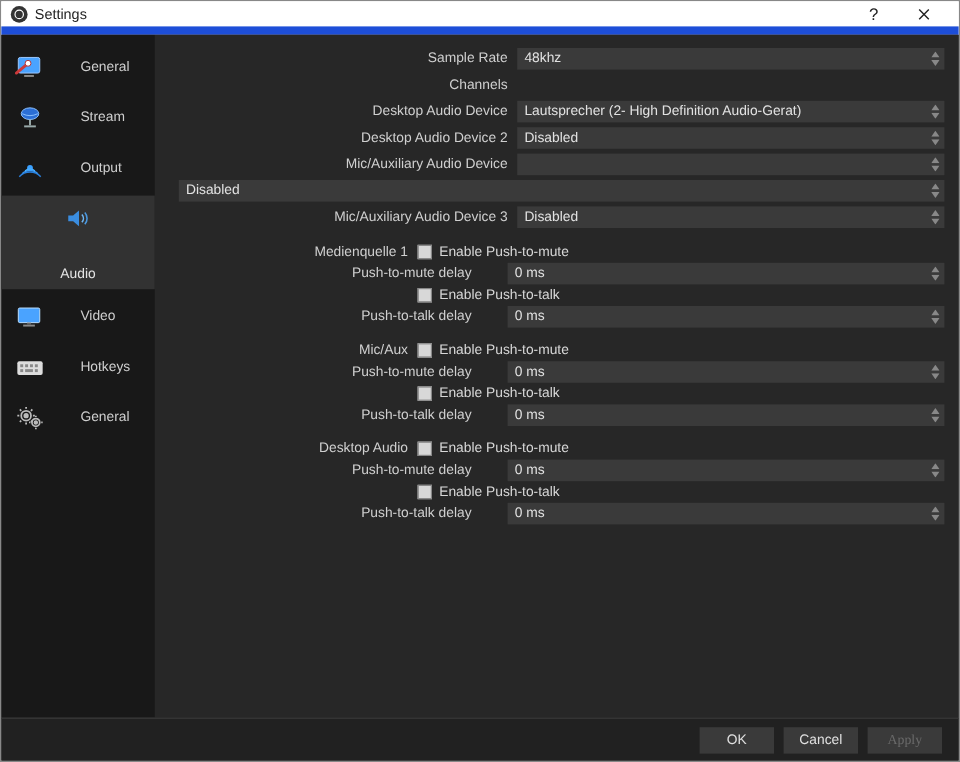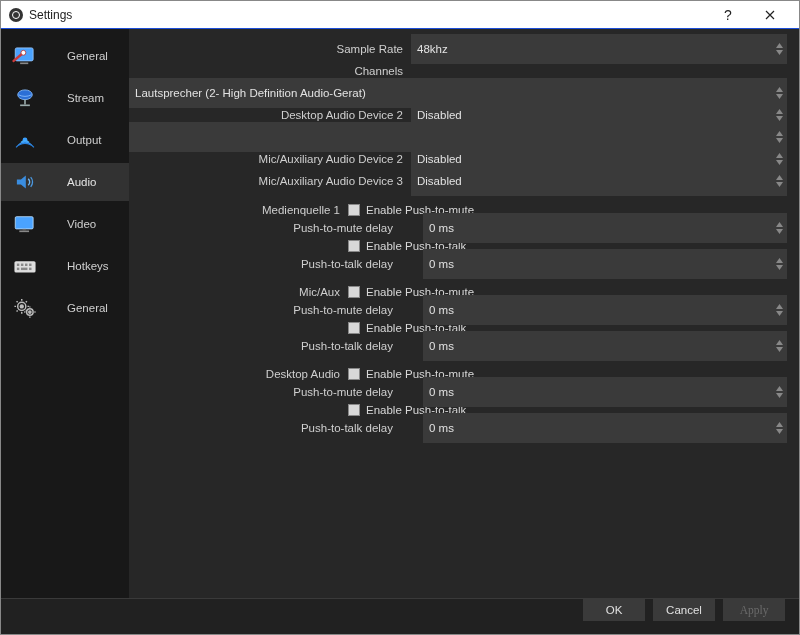--- a/index.html
+++ b/index.html
@@ -1,62 +1,62 @@
 <!DOCTYPE html>
 <html><head>
 <meta charset="utf-8">
 <style>
 * { margin: 0; padding: 0; box-sizing: border-box; }
 body { width: 800px; height: 635px; background: #fff; font-family: "Segoe UI", Tahoma, sans-serif; font-size: 11.5px; overflow: hidden; border: 1px solid #888; }
 
 
-.titlebar { height: 28px; background: #fff; display: flex; align-items: center; padding: 0 8px; border-bottom: 1px solid #1d4ed8; }
+.titlebar { height: 28px; background: #fff; display: flex; align-items: center; padding: 0 8px; border-bottom: 7px solid #1d4ed8; }
 .titlebar .app-icon { width: 14px; height: 14px; border-radius: 50%; background: #333; display: inline-flex; align-items: center; justify-content: center; margin-right: 6px; }
 .titlebar .app-icon::before { content: ""; width: 6px; height: 6px; border: 1.5px solid #fff; border-radius: 50%; }
 .titlebar .title { color: #222; font-size: 12px; }
 .titlebar .spacer { flex: 1; }
 .titlebar .win-btn { width: 42px; height: 28px; display: flex; align-items: center; justify-content: center; color: #222; font-size: 14px; cursor: pointer; }
 
 
 .app { display: flex; height: calc(100% - 28px); flex-direction: column; background: #272727; }
 .main { flex: 1; display: flex; min-height: 0; }
 
 
 .sidebar { width: 128px; background: #181818; padding: 8px 0; display: flex; flex-direction: column; gap: 4px; }
 .sb-item { display: flex; align-items: center; gap: 28px; padding: 6px 10px; color: #cfcfcf; cursor: pointer; }
-.sb-item.active { background: #323232; color: #e4e4e4; }
+.sb-item.active { background: #323232; color: #e4e4e4; flex-direction: column; }
 .sb-icon { width: 28px; height: 26px; display: flex; align-items: center; justify-content: center; }
 .sb-icon svg { width: 26px; height: 24px; }
 
 
 .content { flex: 1; background: #272727; display: flex; flex-direction: column; min-height: 0; }
 .settings-panel { flex: 1; overflow: auto; padding: 10px 12px 10px 0; }
 
 
-.row { display: flex; align-items: center; height: 20px; margin-bottom: 2px; }
+.row { display: flex; align-items: center; height: 20px; margin-bottom: 2px; padding-left: 20px; }
 .row-label { width: 282px; text-align: right; padding-right: 8px; color: #cfcfcf; }
 .row-field { flex: 1; }
 
-.combo, .spin { background: #3a3a3a; color: #e2e2e2; height: 30px; line-height: 18px; border: none; padding: 0 6px; display: flex; align-items: center; position: relative; }
+.combo, .spin { background: #3a3a3a; color: #e2e2e2; height: 18px; line-height: 18px; border: none; padding: 0 6px; display: flex; align-items: center; position: relative; }
 .combo .up-down, .spin .up-down { position: absolute; right: 2px; top: 0; height: 100%; width: 12px; display: flex; flex-direction: column; justify-content: center; gap: 0; }
 .ud-btn { height: 7px; display: flex; align-items: center; justify-content: center; cursor: pointer; }
 .ud-btn svg { width: 7px; height: 5px; fill: #888; }
 
 
 .group { margin-top: 10px; }
 .group-row { display: flex; align-items: center; height: 18px; }
 .group-label { width: 219px; text-align: right; padding-right: 8px; color: #cfcfcf; }
 .group-cb { width: 12px; height: 12px; background: #d8d8d8; border: 1px solid #888; margin-right: 6px; cursor: pointer; }
 .group-text { color: #d8d8d8; }
 .delay-row { display: flex; align-items: center; height: 18px; }
 .delay-label { width: 274px; text-align: right; padding-right: 10px; color: #cfcfcf; }
 .delay-field { flex: 1; padding-left: 20px; }
 
 
-.footer { height: 36px; background: #212121; border-top: 1px solid #3a3a3a; display: flex; justify-content: flex-end; padding-right: 14px; gap: 8px; }
+.footer { height: 36px; background: #212121; border-top: 1px solid #3a3a3a; display: flex; align-items: center; justify-content: flex-end; padding-right: 14px; gap: 8px; }
 .btn { background: #3a3a3a; color: #e0e0e0; border: none; height: 22px; min-width: 62px; padding: 0 12px; cursor: pointer; font-size: 11.5px; }
 .btn.disabled { color: #6a6a6a; cursor: default; font-family: Liberation Serif, serif; }
 
 </style>
 </head>
 <body>
 
 <div class="titlebar">
   <span class="app-icon"></span>
   <span class="title">Settings</span>
@@ -183,20 +183,21 @@
                     </svg>
                   </span>
                 </span>
               </div>
             </div>
         </div>
         <div class="row">
           <div class="row-label">Channels</div>
         </div>
         <div class="row">
+          <div class="row-label">Desktop Audio Device</div>
           <div class="row-field">
               <div class="combo">
                 <span>Lautsprecher (2- High Definition Audio-Gerat)</span>
                 <span class="up-down">
                   <span class="ud-btn">
                     <svg viewBox="0 0 7 5">
                       <path d="M0 5 L3.5 0 L7 5 Z"></path>
                     </svg>
                   </span>
                   <span class="ud-btn">
@@ -222,39 +223,39 @@
                   <span class="ud-btn">
                     <svg viewBox="0 0 7 5">
                       <path d="M0 0 L3.5 5 L7 0 Z"></path>
                     </svg>
                   </span>
                 </span>
               </div>
             </div>
         </div>
         <div class="row">
-          <div class="row-field">
-              <div class="combo">
-                <span class="up-down">
-                  <span class="ud-btn">
-                    <svg viewBox="0 0 7 5">
-                      <path d="M0 5 L3.5 0 L7 5 Z"></path>
-                    </svg>
-                  </span>
-                  <span class="ud-btn">
-                    <svg viewBox="0 0 7 5">
-                      <path d="M0 0 L3.5 5 L7 0 Z"></path>
-                    </svg>
-                  </span>
-                </span>
-              </div>
-            </div>
-        </div>
-        <div class="row">
-          <div class="row-label">Mic/Auxiliary Audio Device 2</div>
+          <div class="row-label">Mic/Auxiliary Audio Device</div>
+          <div class="row-field">
+              <div class="combo">
+                <span class="up-down">
+                  <span class="ud-btn">
+                    <svg viewBox="0 0 7 5">
+                      <path d="M0 5 L3.5 0 L7 5 Z"></path>
+                    </svg>
+                  </span>
+                  <span class="ud-btn">
+                    <svg viewBox="0 0 7 5">
+                      <path d="M0 0 L3.5 5 L7 0 Z"></path>
+                    </svg>
+                  </span>
+                </span>
+              </div>
+            </div>
+        </div>
+        <div class="row">
           <div class="row-field">
               <div class="combo">
                 <span>Disabled</span>
                 <span class="up-down">
                   <span class="ud-btn">
                     <svg viewBox="0 0 7 5">
                       <path d="M0 5 L3.5 0 L7 5 Z"></path>
                     </svg>
                   </span>
                   <span class="ud-btn">

